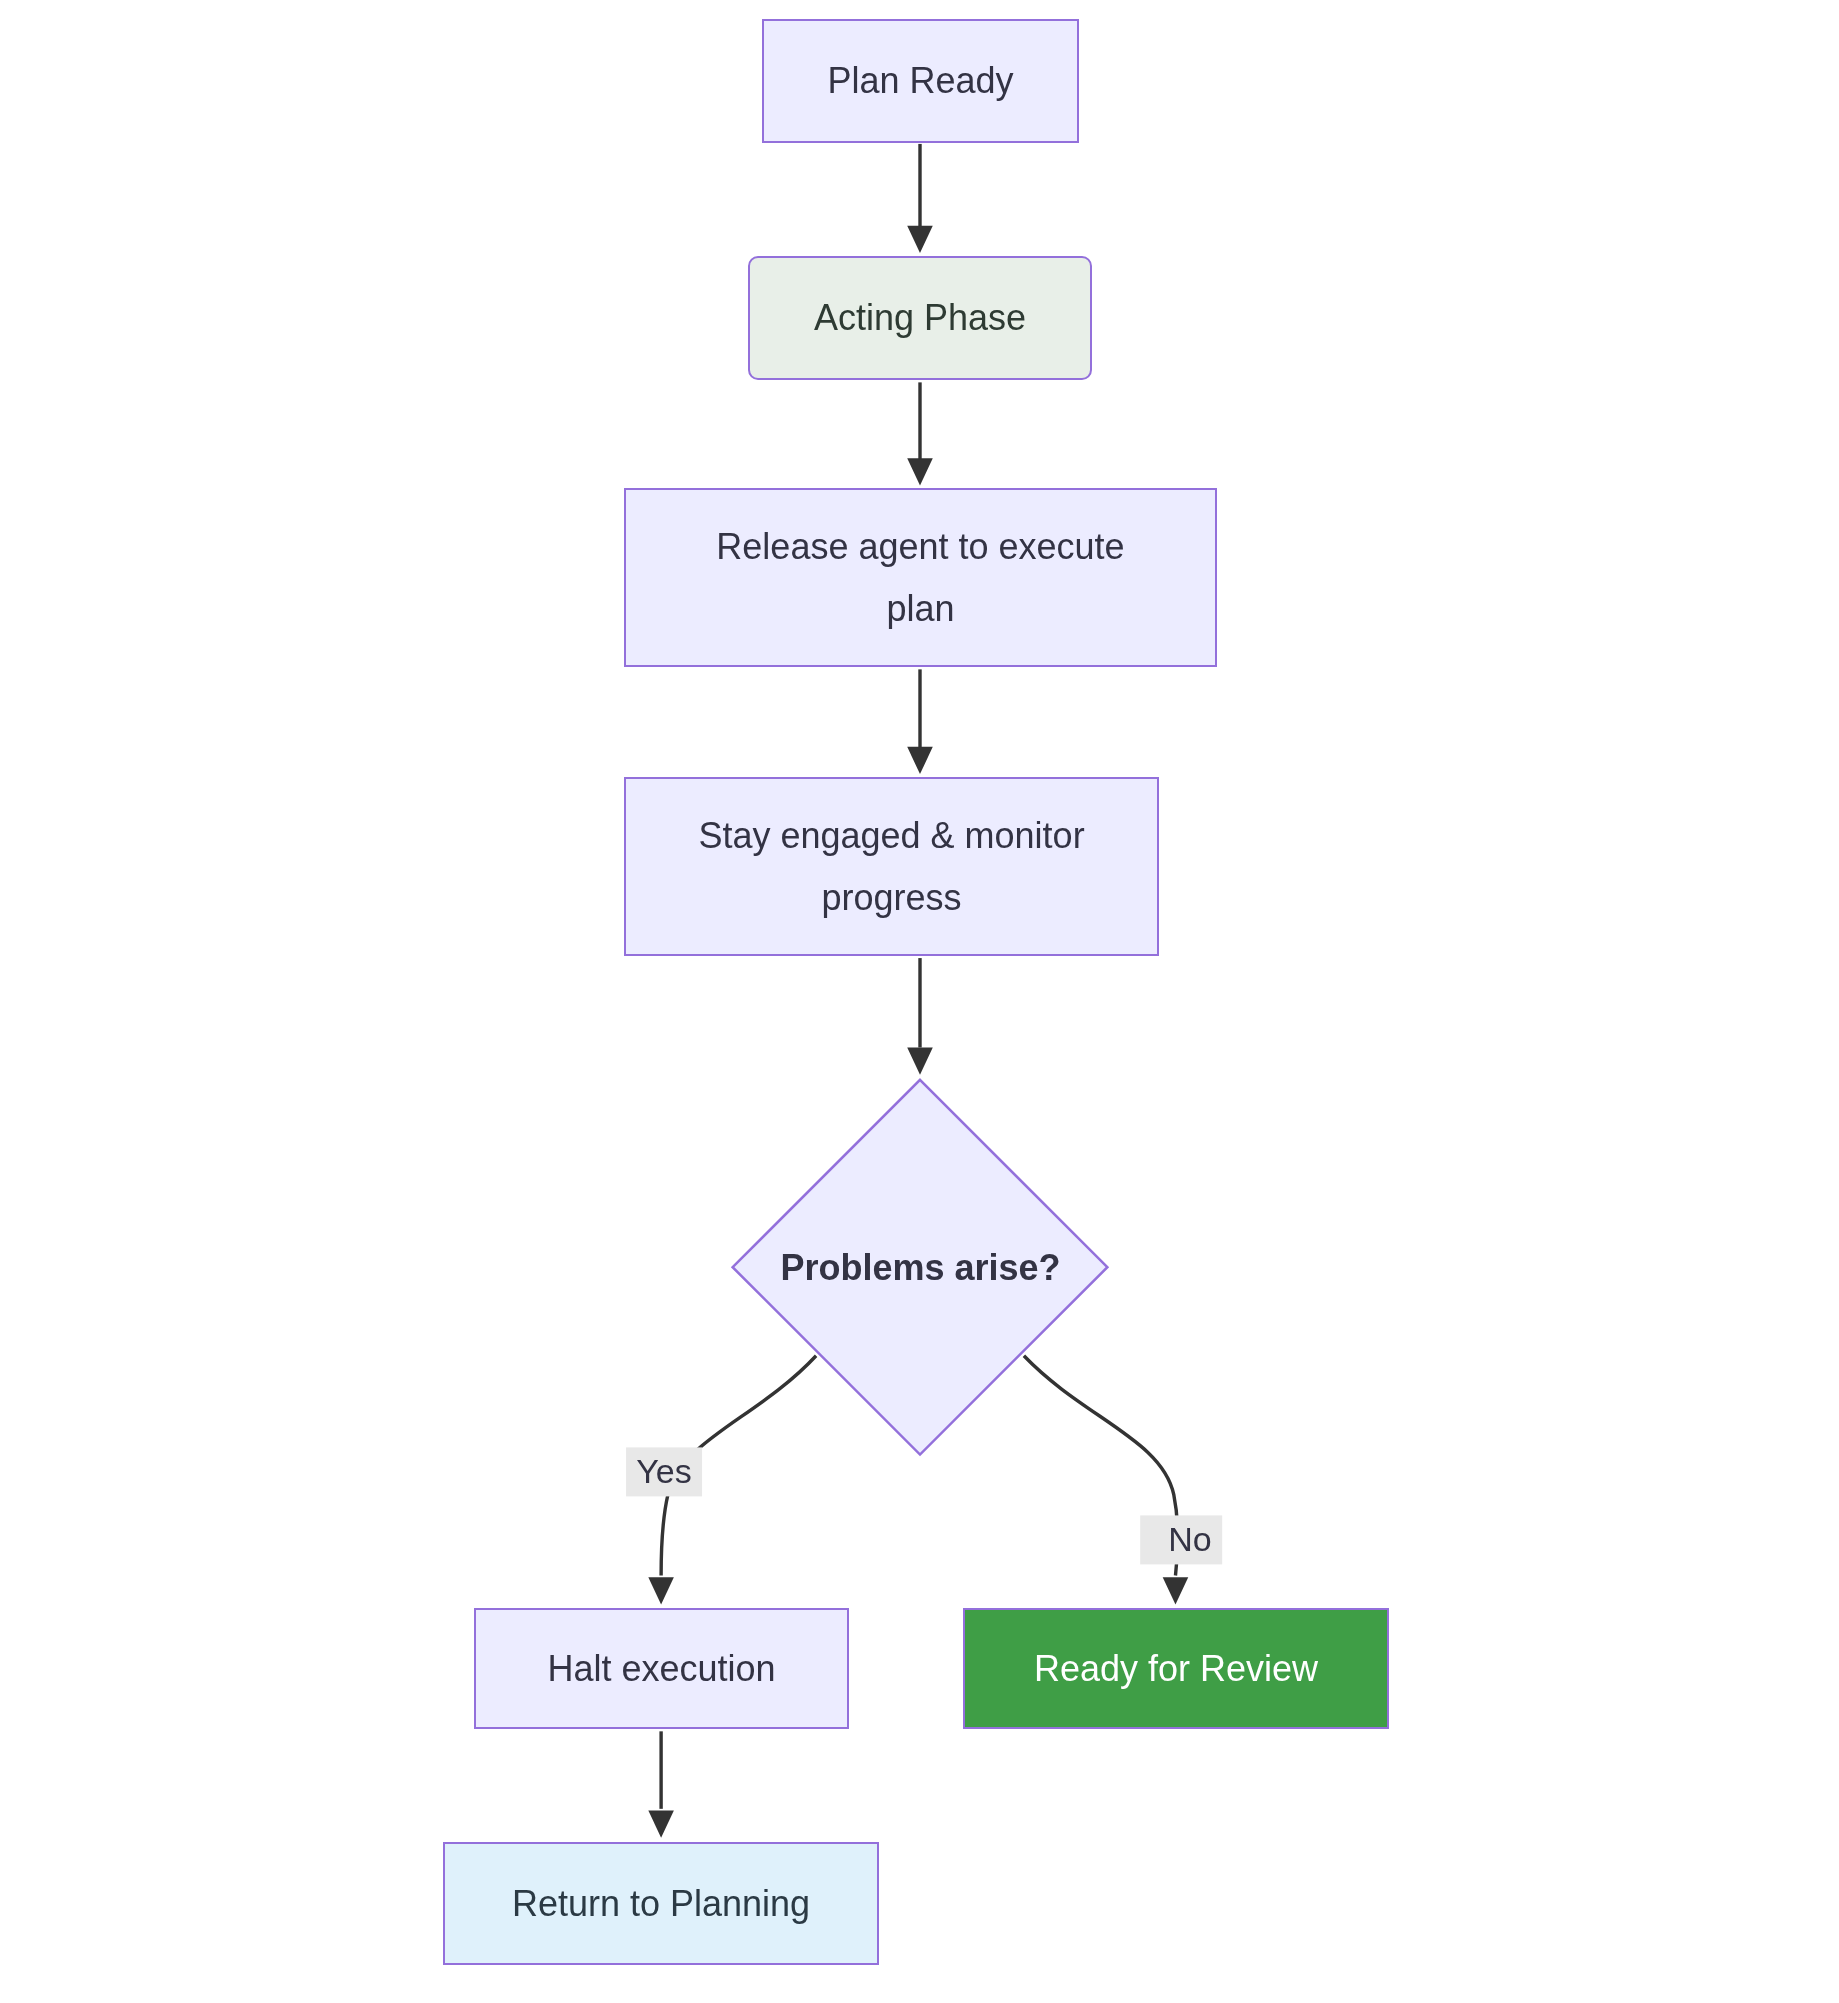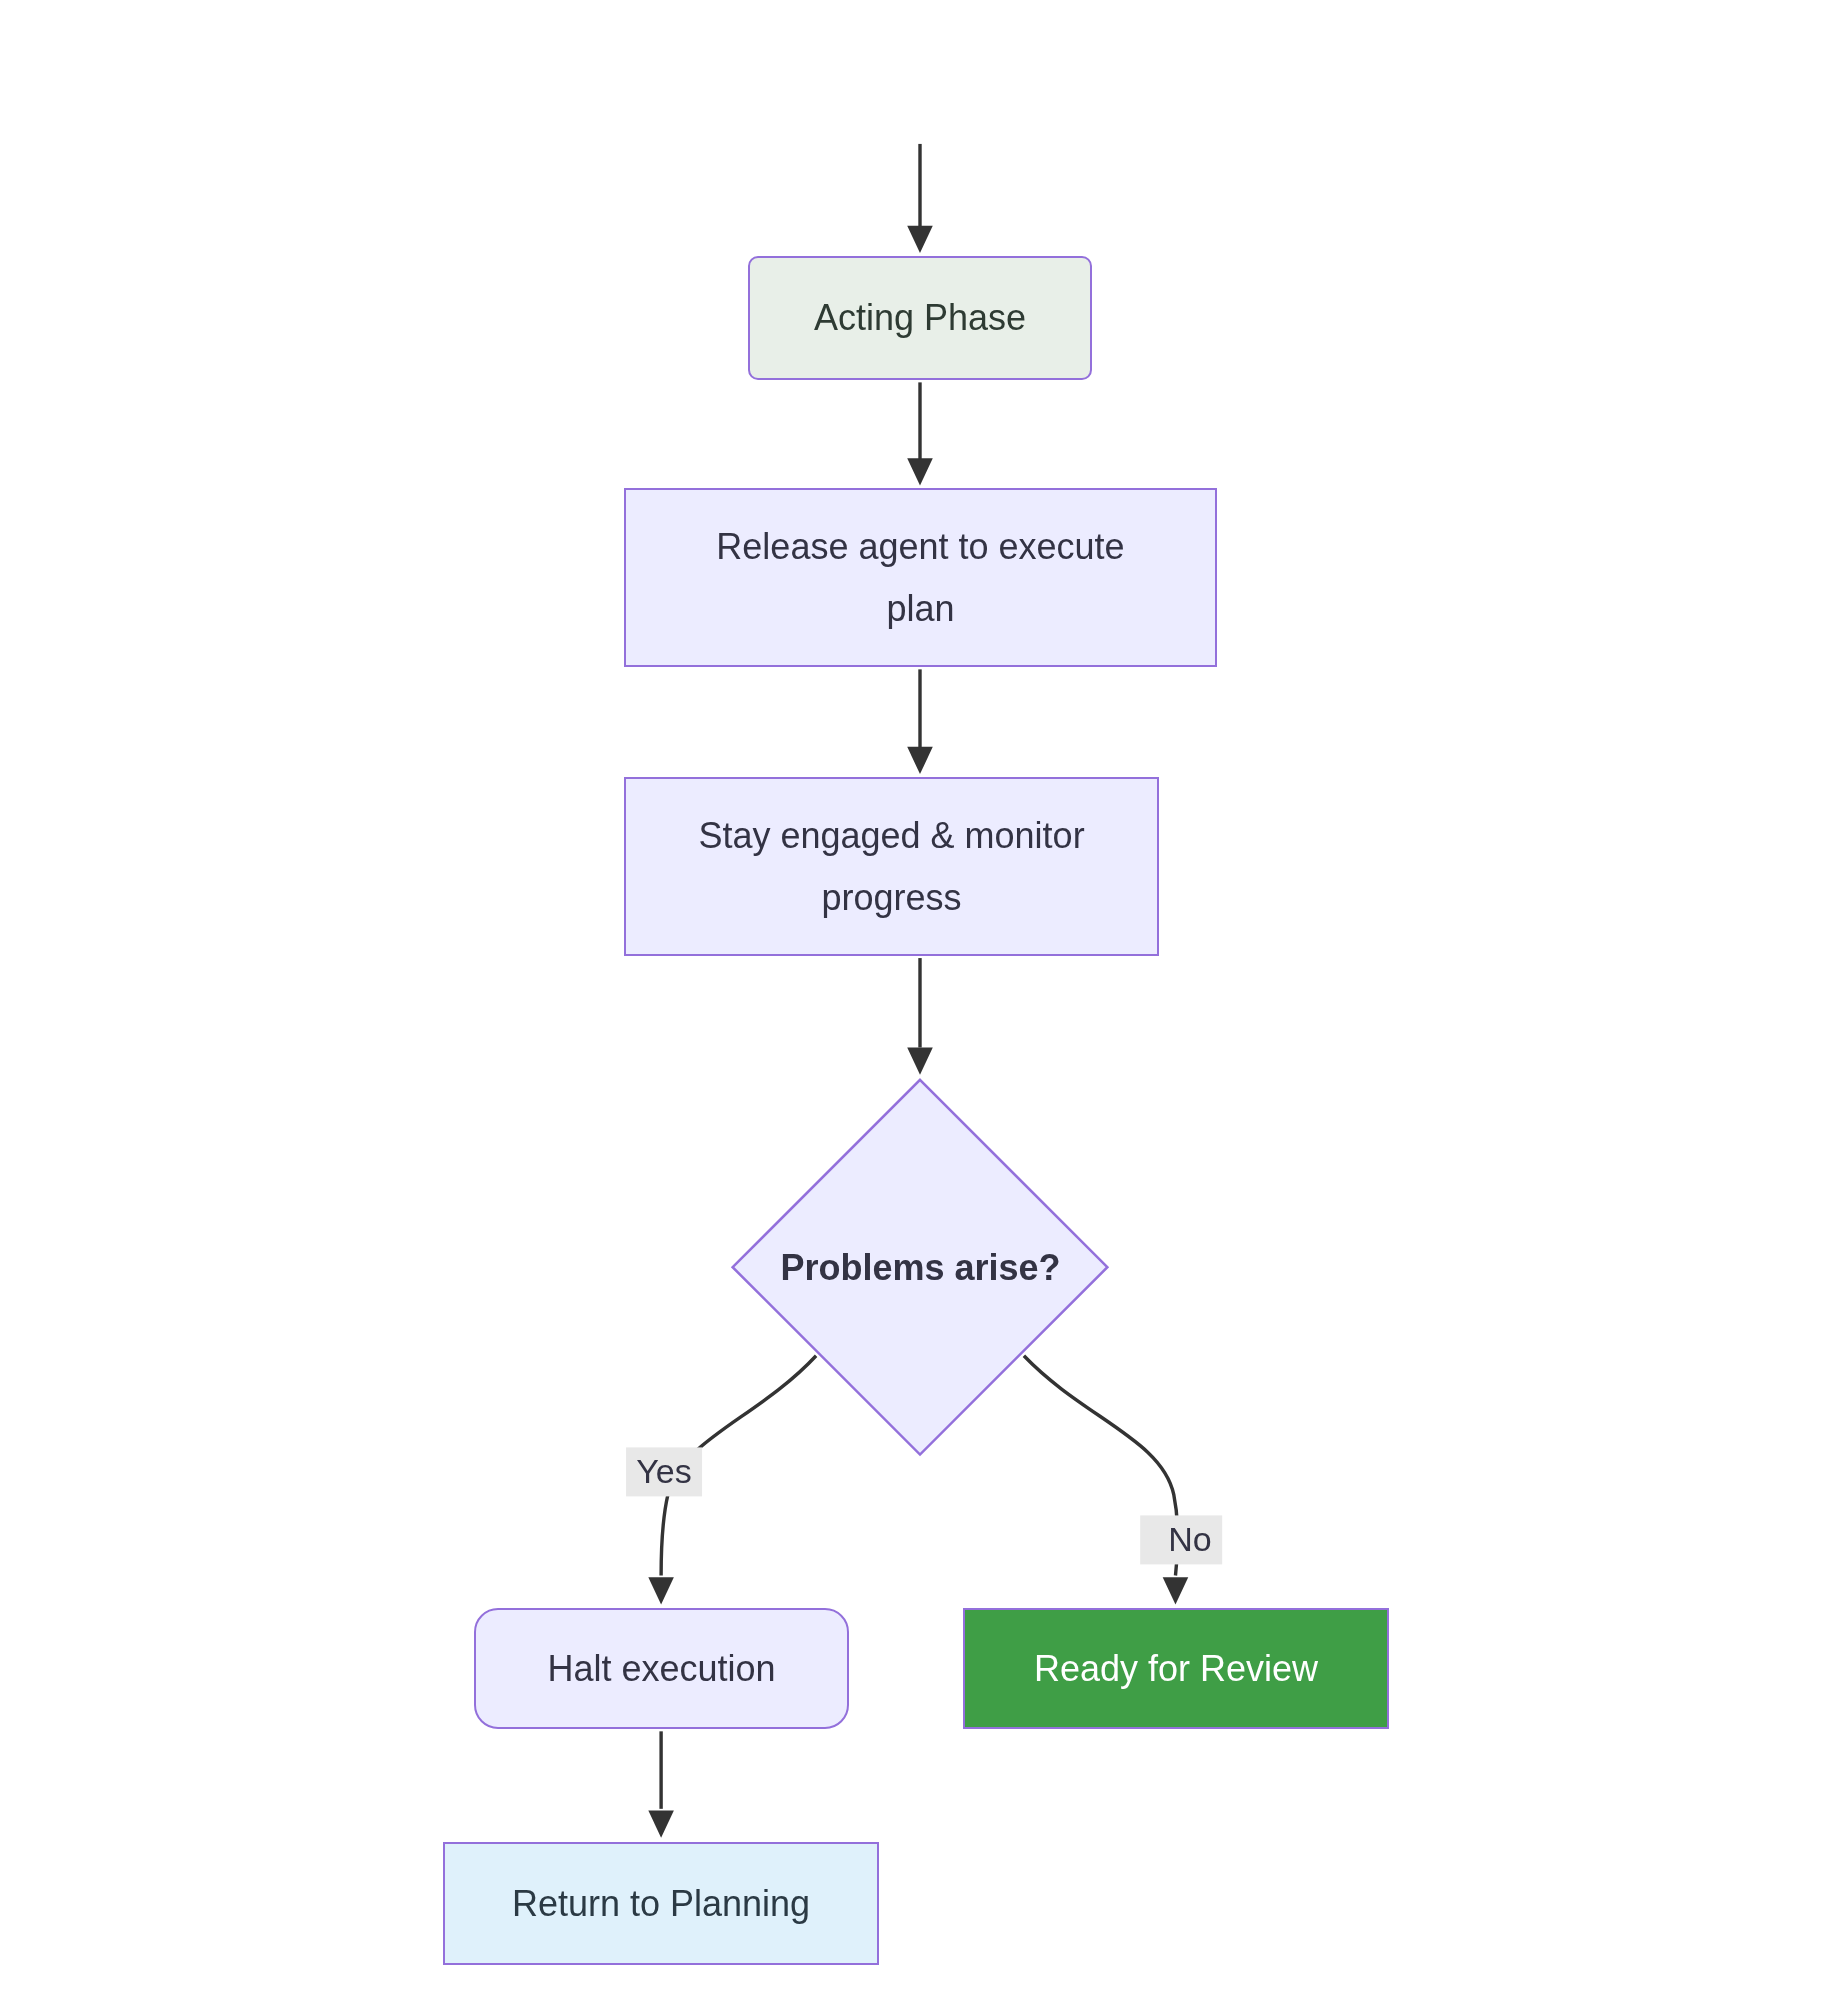--- a/index.html
+++ b/index.html
@@ -93,33 +93,34 @@
 
     <path d="M1202 1592 C 1272 1665, 1364 1690, 1378 1755 C 1384 1785, 1384 1815, 1380 1850" stroke="#333333" stroke-width="4" fill="none"></path>
     <polygon points="1380,1884 1365,1852 1395,1852" fill="#333333"></polygon>
 
     <path d="M776 2033 V 2124" stroke="#333333" stroke-width="4" fill="none"></path>
     <polygon points="776,2158 761,2126 791,2126" fill="#333333"></polygon>
 
     <polygon points="1080,1268 1300,1488 1080,1708 860,1488" fill="#ECECFF" stroke="#9370DB" stroke-width="3"></polygon>
   </svg>
 
+  <div class="node" style="left:762px; top:19px; width:317px; height:124px;">Plan Ready</div>
 
   <div class="node sage" style="left:748px; top:256px; width:344px; height:124px;border-radius:10px;">Acting Phase</div>
 
   <div class="node padded" style="left:624px; top:488px; width:593px; height:179px;">Release agent to execute plan</div>
 
   <div class="node padded" style="left:624px; top:777px; width:535px; height:179px;">Stay engaged &amp; monitor progress</div>
 
   <div class="diamond-label" style="left:750px; top:1204px; width:341px; height:128px;font-weight:bold;">Problems arise?</div>
 
   <span class="edge-label" style="left:664px; top:1472px;">Yes</span>
 
   <span class="edge-label" style="left:1181px; top:1540px;padding-left:28px;">No</span>
 
-  <div class="node" style="left:474px; top:1608px; width:375px; height:121px;border-radius:24px;">Halt execution</div>
+  <div class="node" style="left:474px; top:1608px; width:375px; height:121px;">Halt execution</div>
 
   <div class="node green" style="left:963px; top:1608px; width:426px; height:121px;">Ready for Review</div>
 
   <div class="node blue" style="left:443px; top:1842px; width:436px; height:123px;">Return to Planning</div>
 
 </div>
 
 
 </body></html>

